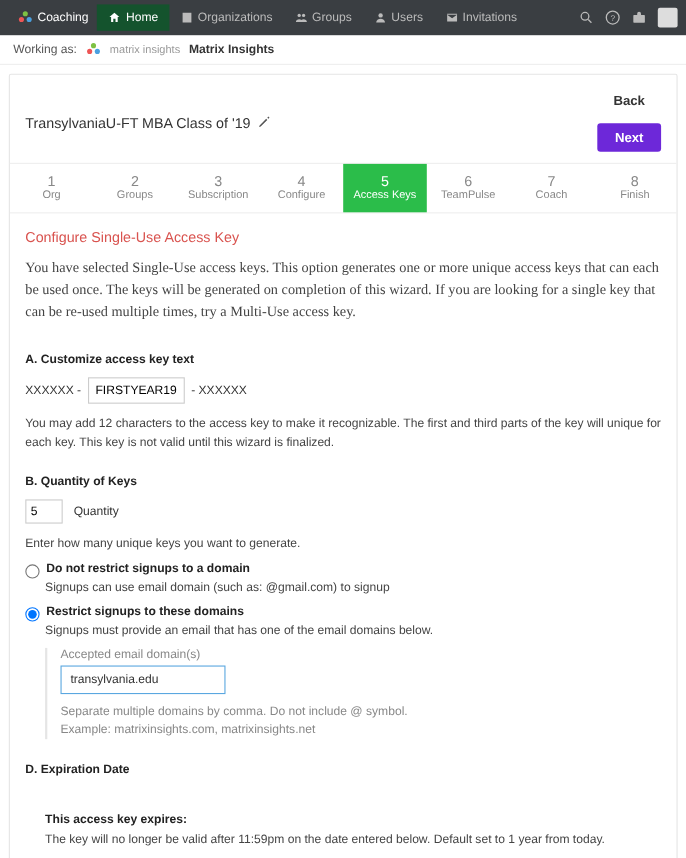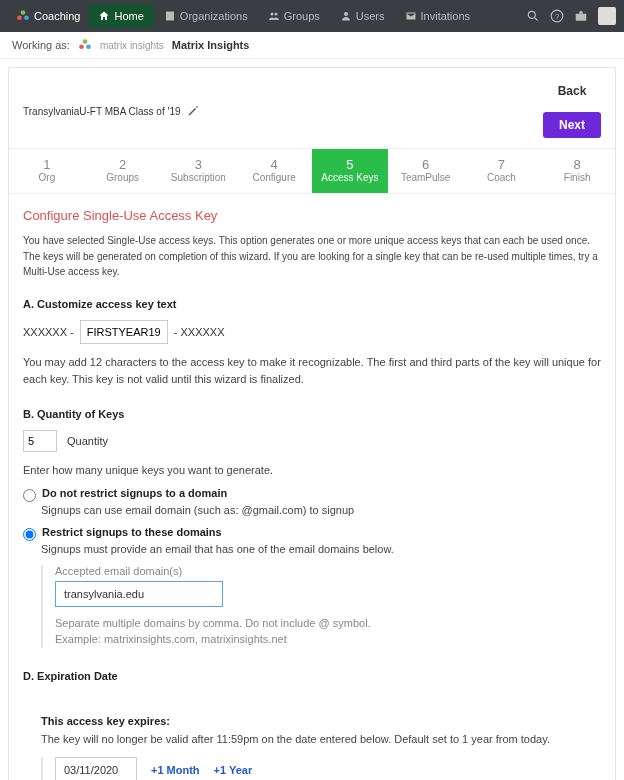--- a/index.html
+++ b/index.html
@@ -19,55 +19,55 @@
 
   
   .workbar { display: flex; align-items: center; gap: 8px; padding: 6px 12px; font-size: 11px; border-bottom: 1px solid #eee; color: #555; }
   .workbar .wb-logo { width: 14px; height: 14px; }
   .workbar .wb-brand { color: #999; font-size: 10px; }
   .workbar .wb-name { font-weight: 600; color: #333; }
 
   
   .card { border: 1px solid #e5e5e5; margin: 8px; border-radius: 2px; background: #fff; }
   .card-head { display: flex; align-items: center; padding: 16px 14px 10px; }
-  .card-title { font-size: 10px; font-weight: 500; color: #333; display: flex; align-items: center; gap: 6px; }
+  .card-title { font-size: 13px; font-weight: 500; color: #333; display: flex; align-items: center; gap: 6px; }
   .card-title svg { width: 12px; height: 12px; fill: #555; }
   .card-head-actions { margin-left: auto; display: flex; align-items: center; gap: 14px; flex-direction: column; }
   .btn-back { font-size: 12px; font-weight: 600; color: #333; background: none; border: none; cursor: pointer; }
   .btn-next { background: #6d28d9; color: #fff; border: none; border-radius: 3px; padding: 6px 16px; font-size: 12px; font-weight: 600; cursor: pointer; }
   
   
   .steps { display: flex; border-top: 1px solid #eee; border-bottom: 1px solid #eee; }
   .step { flex: 1; text-align: center; padding: 8px 0 10px; cursor: pointer; }
   .step .num { font-size: 13px; color: #888; }
   .step .lbl { font-size: 10px; color: #888; }
   .step.active { background: #2bbd4a; }
   .step.active .num, .step.active .lbl { color: #fff; }
 
   
   .body { padding: 14px; }
   .section-title { color: #d9534f; font-size: 13px; font-weight: 500; margin-bottom: 10px; }
-  .desc { font-size: 10px; color: #444; line-height: 1.55; margin-bottom: 18px; }
+  .desc { font-size: 13px; color: #444; line-height: 1.55; margin-bottom: 28px; font-family: Liberation Serif, serif; }
   .sub-head { font-size: 11px; font-weight: 700; color: #222; margin-bottom: 10px; }
   .keyrow { display: flex; align-items: center; gap: 6px; font-size: 11px; color: #333; margin-bottom: 10px; }
   .keyrow input[type=text] { border: 1px solid #ccc; padding: 5px 6px; font-size: 11px; width: 88px; }
   .note { font-size: 11px; color: #444; line-height: 1.55; margin-bottom: 20px; }
   .qtyrow { display: flex; align-items: center; gap: 10px; margin-bottom: 10px; }
   .qtyrow input[type=number] { width: 34px; border: 1px solid #ccc; padding: 4px; font-size: 11px; }
   .qtyrow .qlabel { font-size: 11px; color: #333; }
   .linkrow { font-size: 11px; color: #333; margin-bottom: 26px; }
   .linkrow a { color: #2359c9; font-weight: 600; text-decoration: none; margin-left: 10px; }
   .radio-group { margin-bottom: 8px; }
   .radio-row { display: flex; align-items: flex-start; gap: 6px; margin-bottom: 2px; }
   .radio-row input { margin-top: 2px; }
   .radio-label { font-size: 11px; font-weight: 700; color: #222; }
   .radio-sub { font-size: 11px; color: #444; margin-left: 18px; margin-bottom: 10px; }
   .domain-box { margin-left: 18px; border-left: 2px solid #e5e5e5; padding-left: 12px; margin-bottom: 22px; }
   .field-label { font-size: 11px; color: #888; margin-bottom: 4px; }
-  .domain-input { border: 1px solid #5aa7e0; outline: none; padding: 6px 8px; font-size: 11px; width: 168px; color: #333; }
+  .domain-input { border: 1px solid #5aa7e0; outline: none; padding: 6px 8px; font-size: 11px; width: 150px; color: #333; }
   .hint { font-size: 11px; color: #888; line-height: 1.5; margin-top: 8px; }
   .exp-sub { font-size: 11px; font-weight: 700; color: #222; margin-left: 18px; margin-bottom: 6px; margin-top: 33px; }
   .exp-note { font-size: 11px; color: #444; margin-left: 18px; margin-bottom: 12px; }
   .exp-box { margin-left: 18px; border-left: 2px solid #e5e5e5; padding-left: 12px; }
   .exp-row { display: flex; align-items: center; gap: 14px; }
   .date-input { border: 1px solid #ccc; padding: 6px 8px; font-size: 11px; width: 82px; color: #333; }
   .ext-link { color: #2359c9; font-size: 11px; font-weight: 600; cursor: pointer; }
 </style>
 </head>
 <body>

